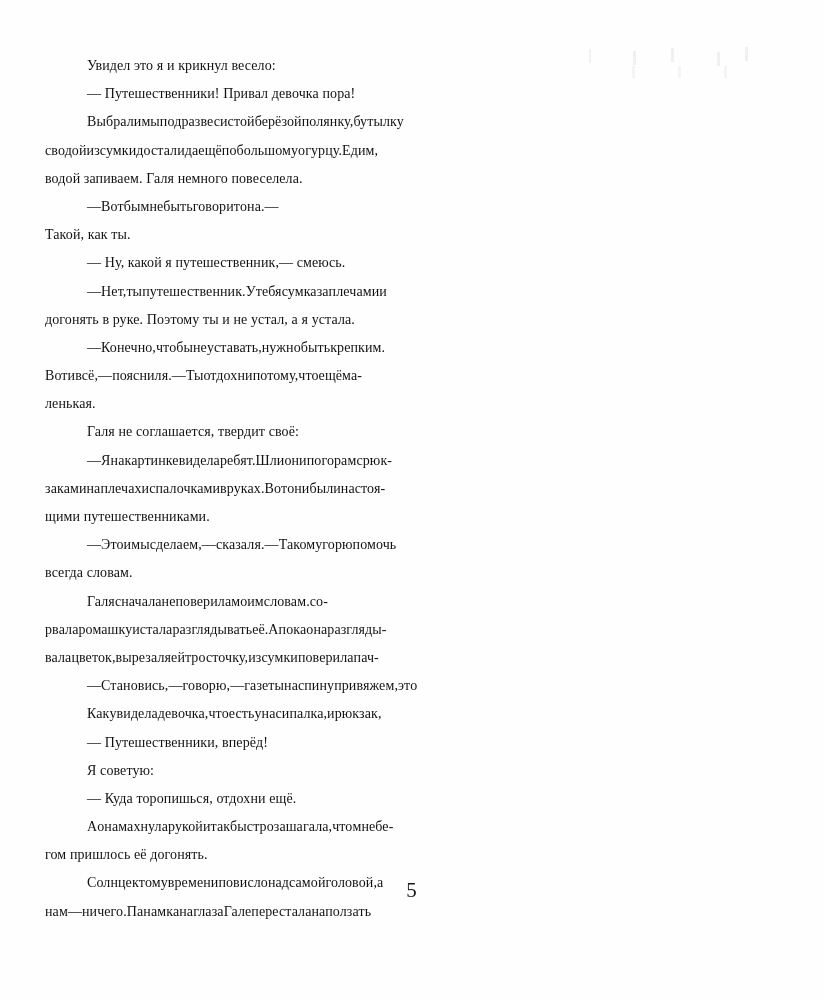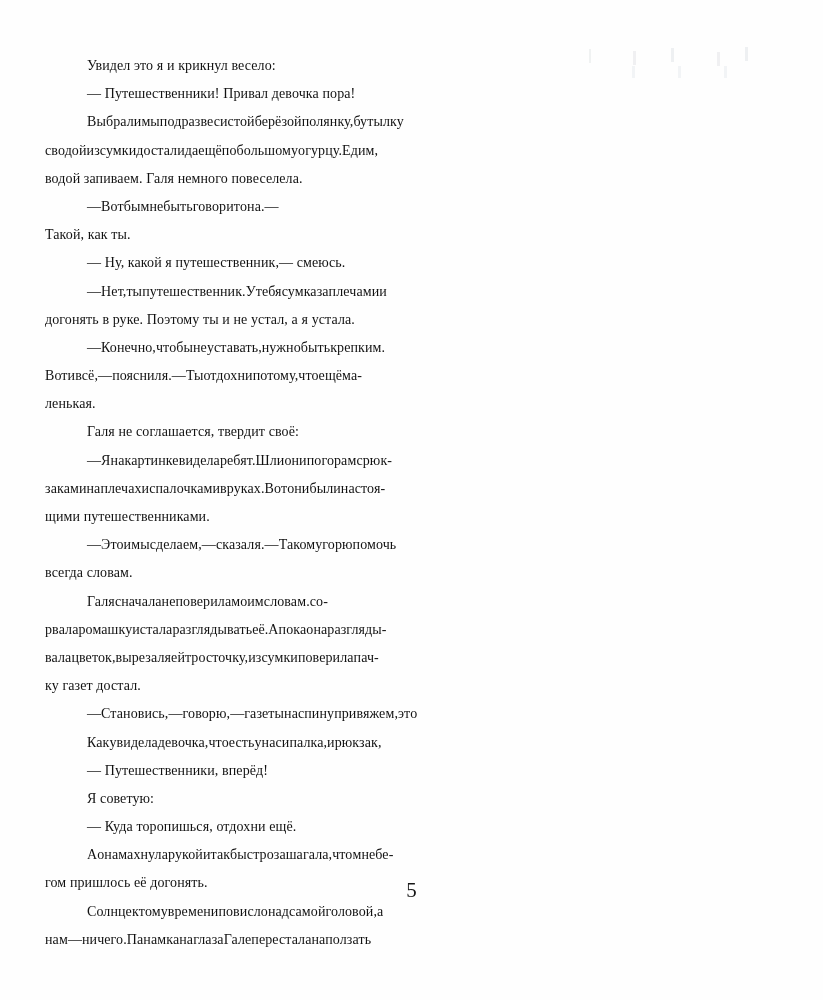--- a/index.html
+++ b/index.html
@@ -242,21 +242,20 @@
         <span class="word">цветок,</span>
         <span class="word">вырезал</span>
         <span class="word">я</span>
         <span class="word">ей</span>
         <span class="word">тросточку,</span>
         <span class="word">из</span>
         <span class="word">сумки</span>
         <span class="word">поверила</span>
         <span class="word">пач-</span>
       </div>
-      <div class="ln"><span class="word">ку</span> <span class="word">газет</span> <span class="word">достал.</span> </div>
       <div class="ln just indent">
         <span class="word">—</span>
         <span class="word">Становись,—</span>
         <span class="word">говорю,—</span>
         <span class="word">газеты</span>
         <span class="word">на</span>
         <span class="word">спину</span>
         <span class="word">привяжем,</span>
         <span class="word">это</span>
       </div>

